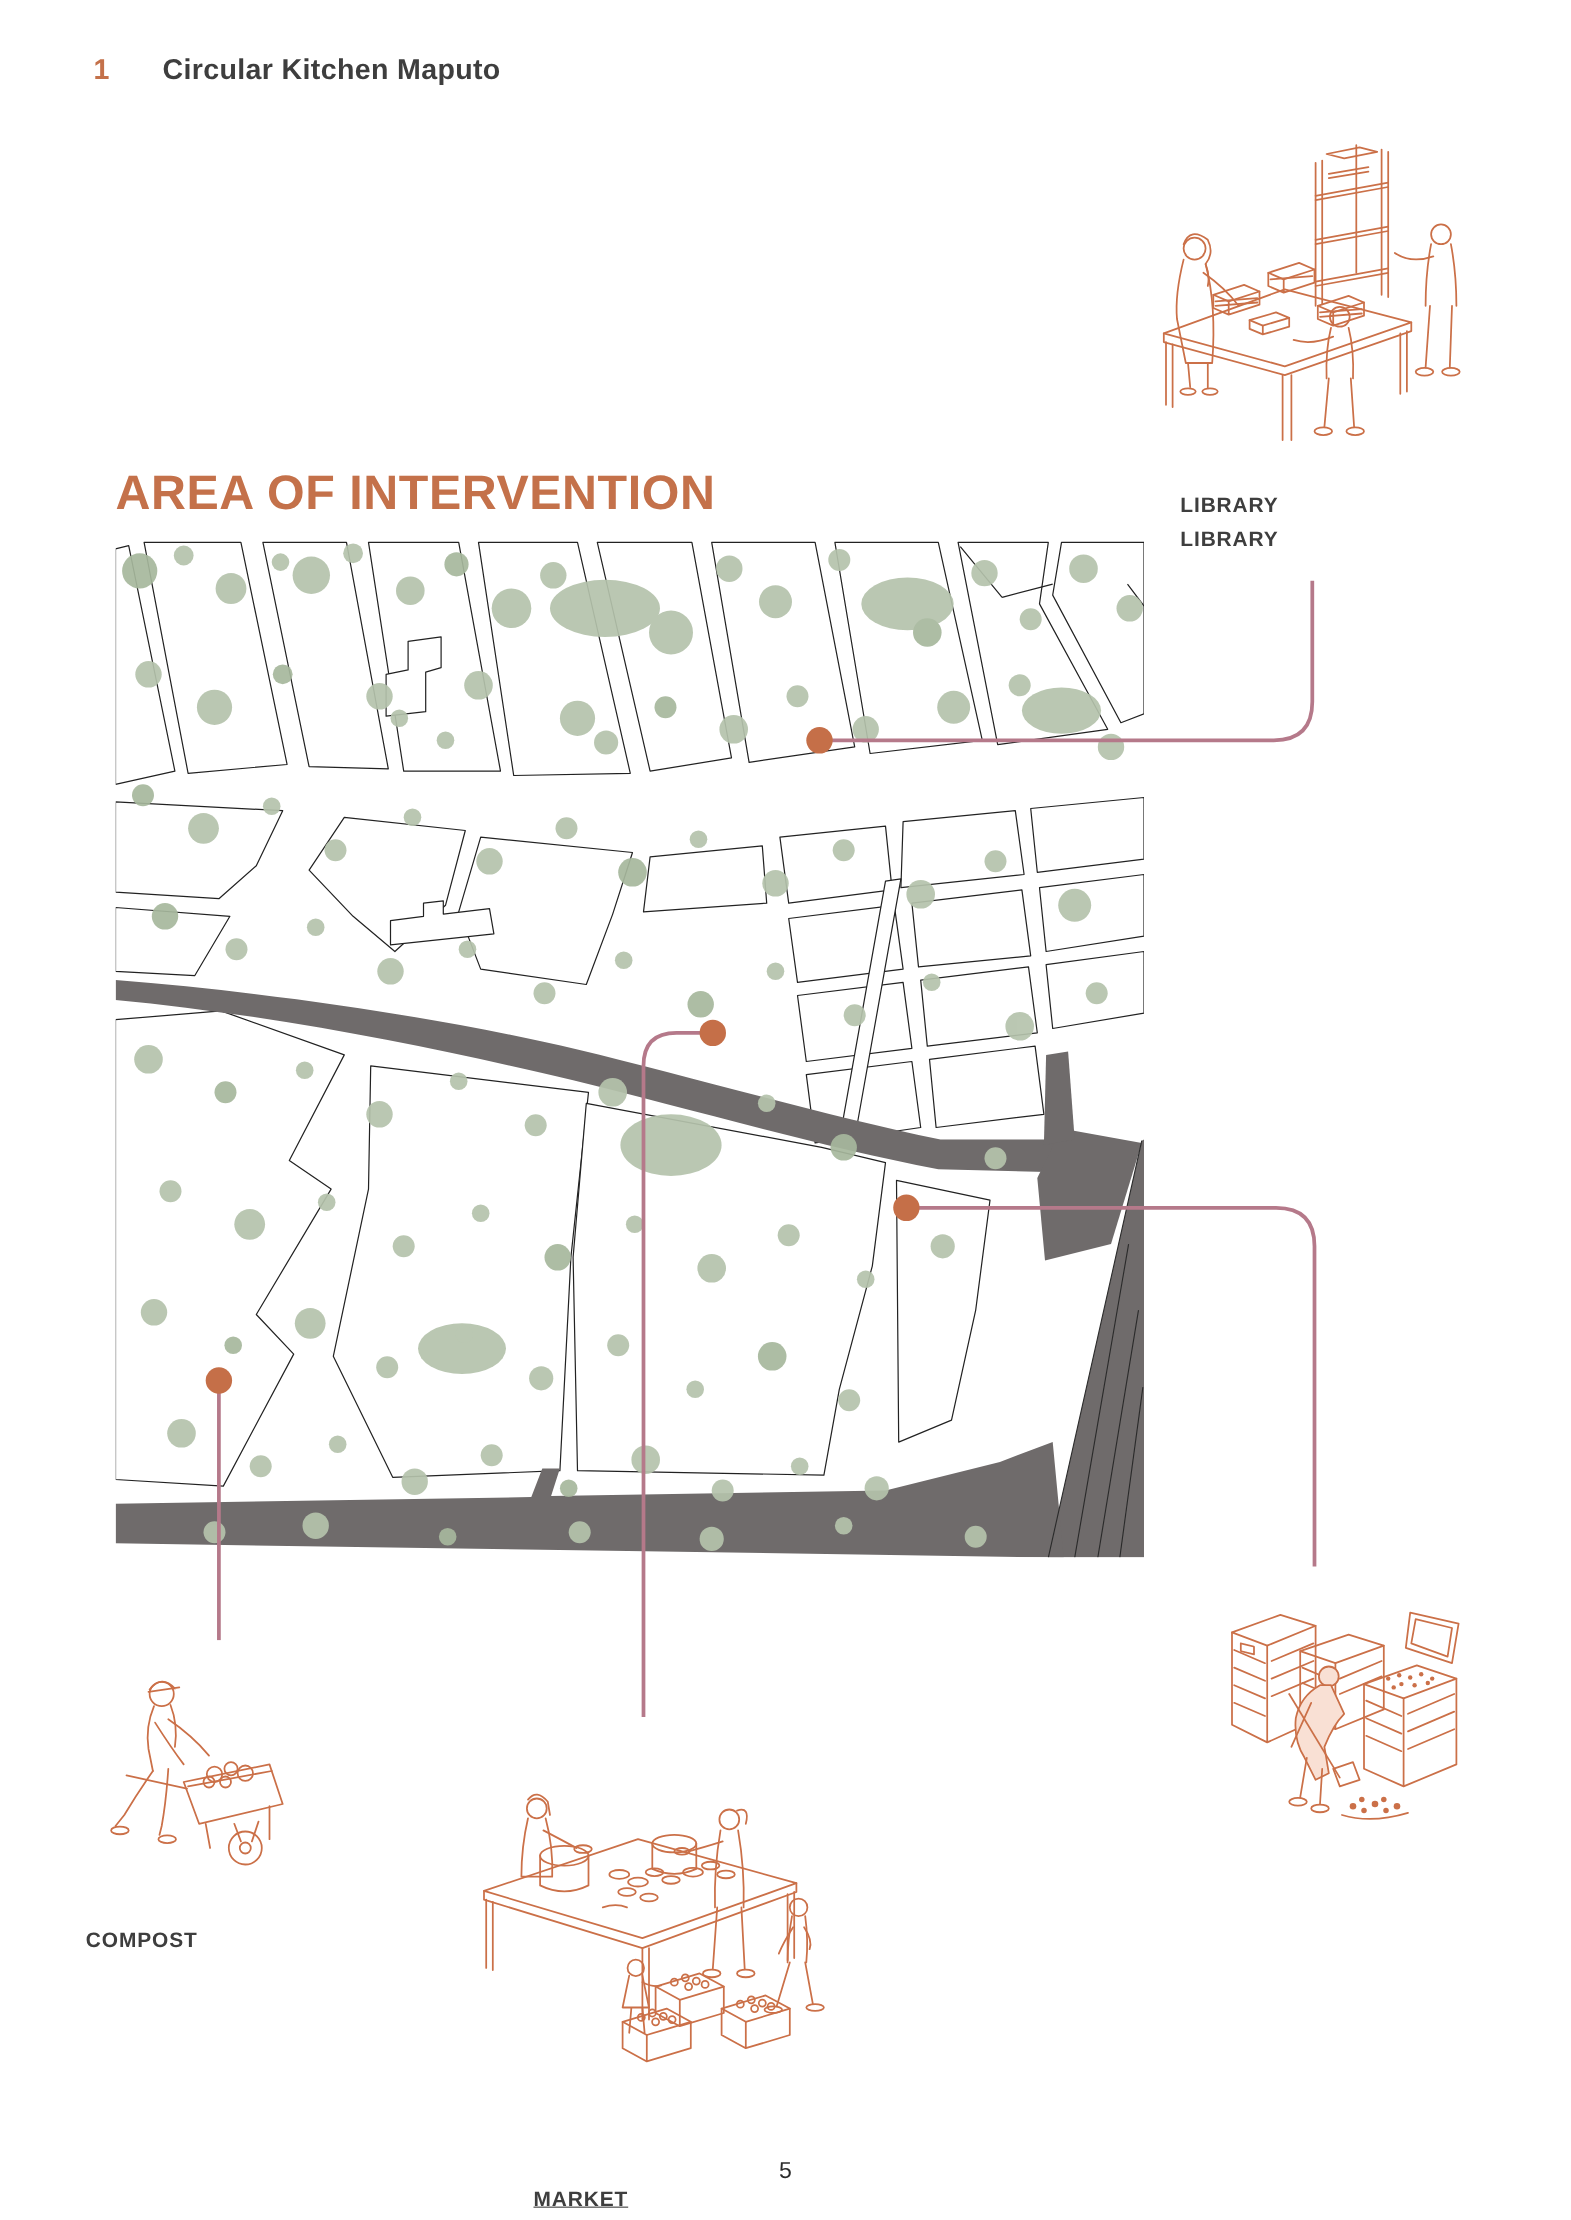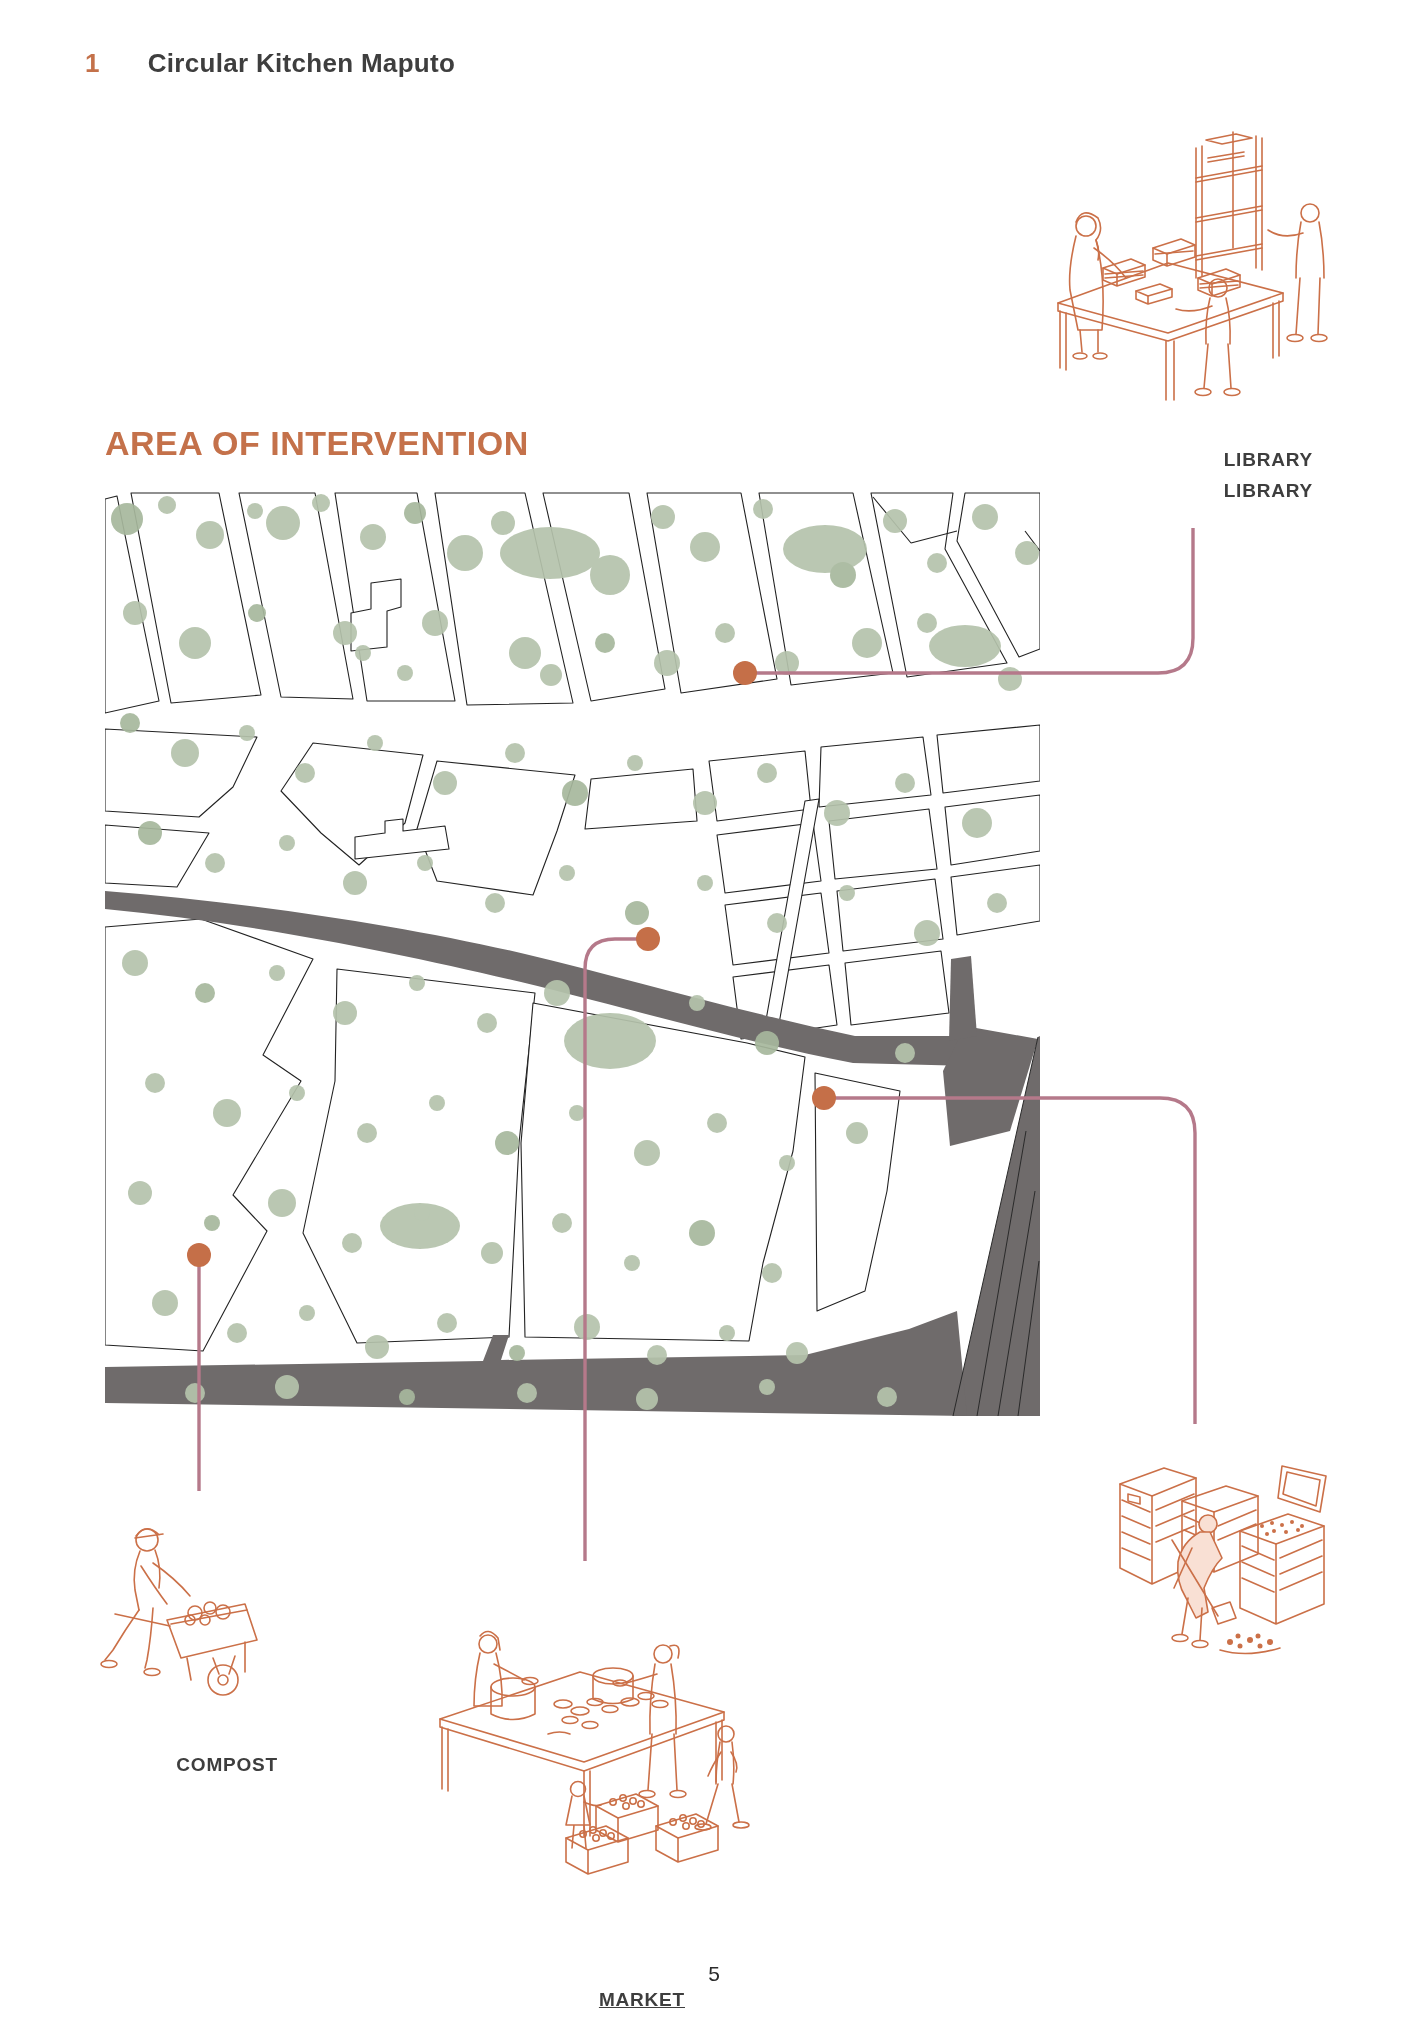--- a/index.html
+++ b/index.html
@@ -2,28 +2,28 @@
 <html><head>
 <meta charset="utf-8">
 <style>
   html,body{margin:0;padding:0;background:#ffffff;}
   body{font-family:"Liberation Sans", sans-serif;}
   .page{position:relative;width:1428px;height:2018px;background:#ffffff;overflow:hidden;margin-top:16px;}
 
   .chapter-header{position:absolute;top:32px;left:85px;font-size:26px;font-weight:700;color:#3e3e3e;letter-spacing:.3px;}
   .chapter-header .num{color:#c4714a;margin-right:48px;}
 
-  .section-title{position:absolute;top:408px;left:105px;font-size:34px;font-weight:700;color:#c4714a;letter-spacing:.5px;}
+  .section-title{position:absolute;top:408px;left:105px;font-size:44px;font-weight:700;color:#c4714a;letter-spacing:.5px;}
 
   .map-wrap{position:absolute;left:105px;top:475px;width:935px;height:925px;overflow:hidden;background:#fff;}
   .map-wrap svg{display:block;}
 
   .overlay{position:absolute;left:0;top:0;width:1428px;height:2018px;pointer-events:none;}
 
-  .callout-label{position:absolute;color:#3e3e3e;font-size:19px;font-weight:700;letter-spacing:.8px;text-align:right;line-height:31px;}
+  .callout-label{position:absolute;color:#3e3e3e;font-size:19px;font-weight:700;letter-spacing:.8px;text-align:left;line-height:31px;}
   .lbl-library{left:1073px;top:428px;width:240px;}
   .lbl-fields{left:78px;top:1733px;width:200px;}
   .lbl-market{left:485px;top:1968px;width:200px;text-decoration:underline;}
   .lbl-compost{left:1098px;top:1664px;width:240px;}
 
   .illus{position:absolute;}
   .illus svg{display:block;stroke:#cb7048;fill:none;stroke-width:1.6;stroke-linecap:round;stroke-linejoin:round;}
   .il-library{left:1048px;top:112px;}
   .il-fields{left:95px;top:1492px;}
   .il-market{left:428px;top:1568px;}

